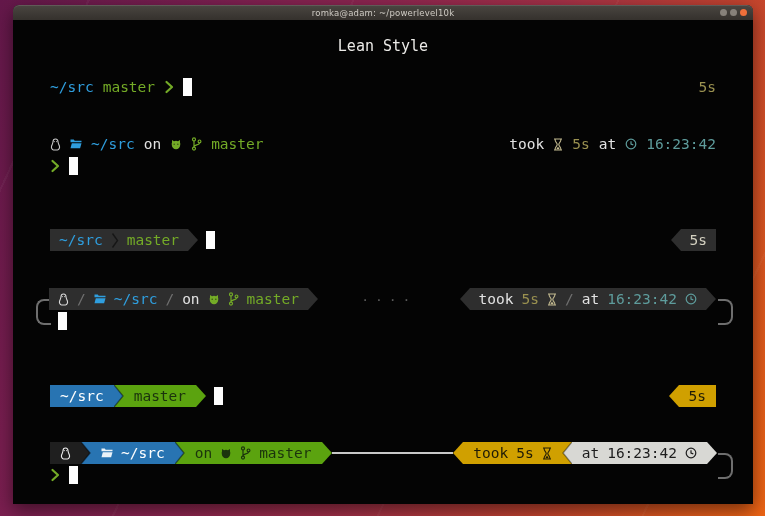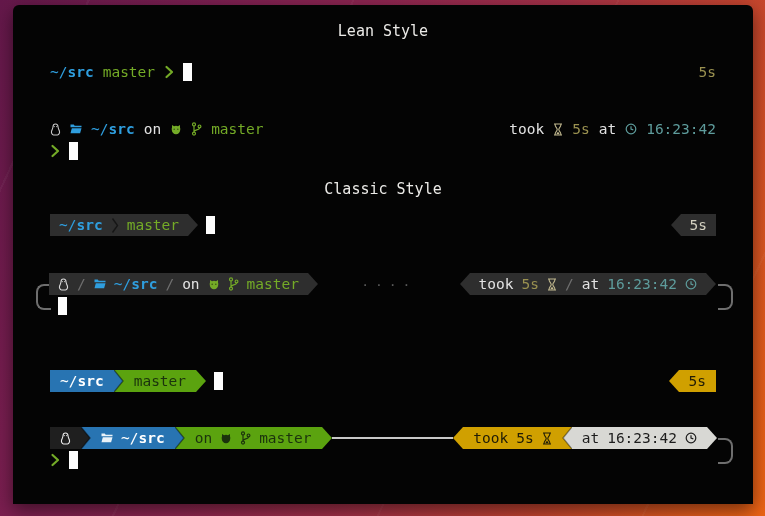--- a/index.html
+++ b/index.html
@@ -18,21 +18,21 @@
     box-shadow:inset 0 1px 0 rgba(255,255,255,.12);}
   .title{font:8.5px "DejaVu Sans",sans-serif;color:#cfcbc4;letter-spacing:.2px;}
   .winbtns{position:absolute;right:6px;top:4px;display:flex;gap:3px;}
   .wb{width:7px;height:7px;border-radius:50%;display:inline-block;}
   .wb.grey{background:#87817a;}
   .wb.orange{background:#ef6f3a;}
   .term{position:relative;height:484px;font-size:14.5px;color:#e2e2e2;}
   .heading{position:absolute;left:0;width:100%;text-align:center;color:#ecebe8;font-size:15px;}
   .row{position:absolute;left:37px;right:37px;height:22px;display:flex;align-items:center;gap:9px;}
   .flex1{flex:1;}
-  .b{font-weight:bold;}
+  .b{font-weight:normal;}
   .blue{color:#2f9ede;}
   .green{color:#74ab27;}
   .olive{color:#9a9150;}
   .teal{color:#5e9c9c;}
   .pale{color:#c2b98f;}
   .white{color:#e2e2e2;}
   .grey5s{color:#d3d0c0;}
   .cur{width:9px;height:18px;background:#fdfdfd;flex:none;}
   .icon{display:inline-flex;align-items:center;flex:none;}
   
@@ -60,20 +60,28 @@
   .rgold{background:#d0a000;color:#201c06;}
   .rwhite{background:#d8d8d4;color:#1d1d1d;}
   .connector{flex:1;height:2px;background:#c8c8c8;align-self:center;}
 </style>
 </head>
 <body>
 
 <div class="desktop">
   <div class="window">
 
+    <div class="titlebar">
+      <span class="title">romka@adam: ~/powerlevel10k</span>
+      <span class="winbtns">
+        <i class="wb grey"></i>
+        <i class="wb grey"></i>
+        <i class="wb orange"></i>
+      </span>
+    </div>
 
     <div class="term">
 
       <div class="heading" style="top:17px">Lean Style</div>
 
       <div class="row" style="top:56px">
         <span class="blue"><span>~/</span><span class="b">src</span></span>
         <span class="green">master</span>
         <span class="icon green">
           <svg width="10" height="14" viewBox="0 0 10 14">
@@ -139,21 +147,20 @@
         <div class="r2" style="left:0">
           <span class="icon green">
             <svg width="10" height="14" viewBox="0 0 10 14">
                 <path d="M2.5 2 L8 7 L2.5 12" fill="none" stroke="currentColor" stroke-width="2.2" stroke-linecap="round" stroke-linejoin="round"></path>
               </svg>
           </span>
           <span class="cur"></span>
         </div>
       </div>
 
-      <div class="heading" style="top:175px">Classic Style</div>
 
       <div class="row" style="top:209px;gap:0">
         <span class="pseg">
           <span class="blue"><span>~/</span><span class="b">src</span></span>
           <span class="icon">
             <svg width="8" height="17" viewBox="0 0 8 17">
                 <path d="M1.5 1.5 L6.5 8.5 L1.5 15.5" fill="none" stroke="#161616" stroke-width="1.4"></path>
               </svg>
           </span>
           <span class="green">master</span>

